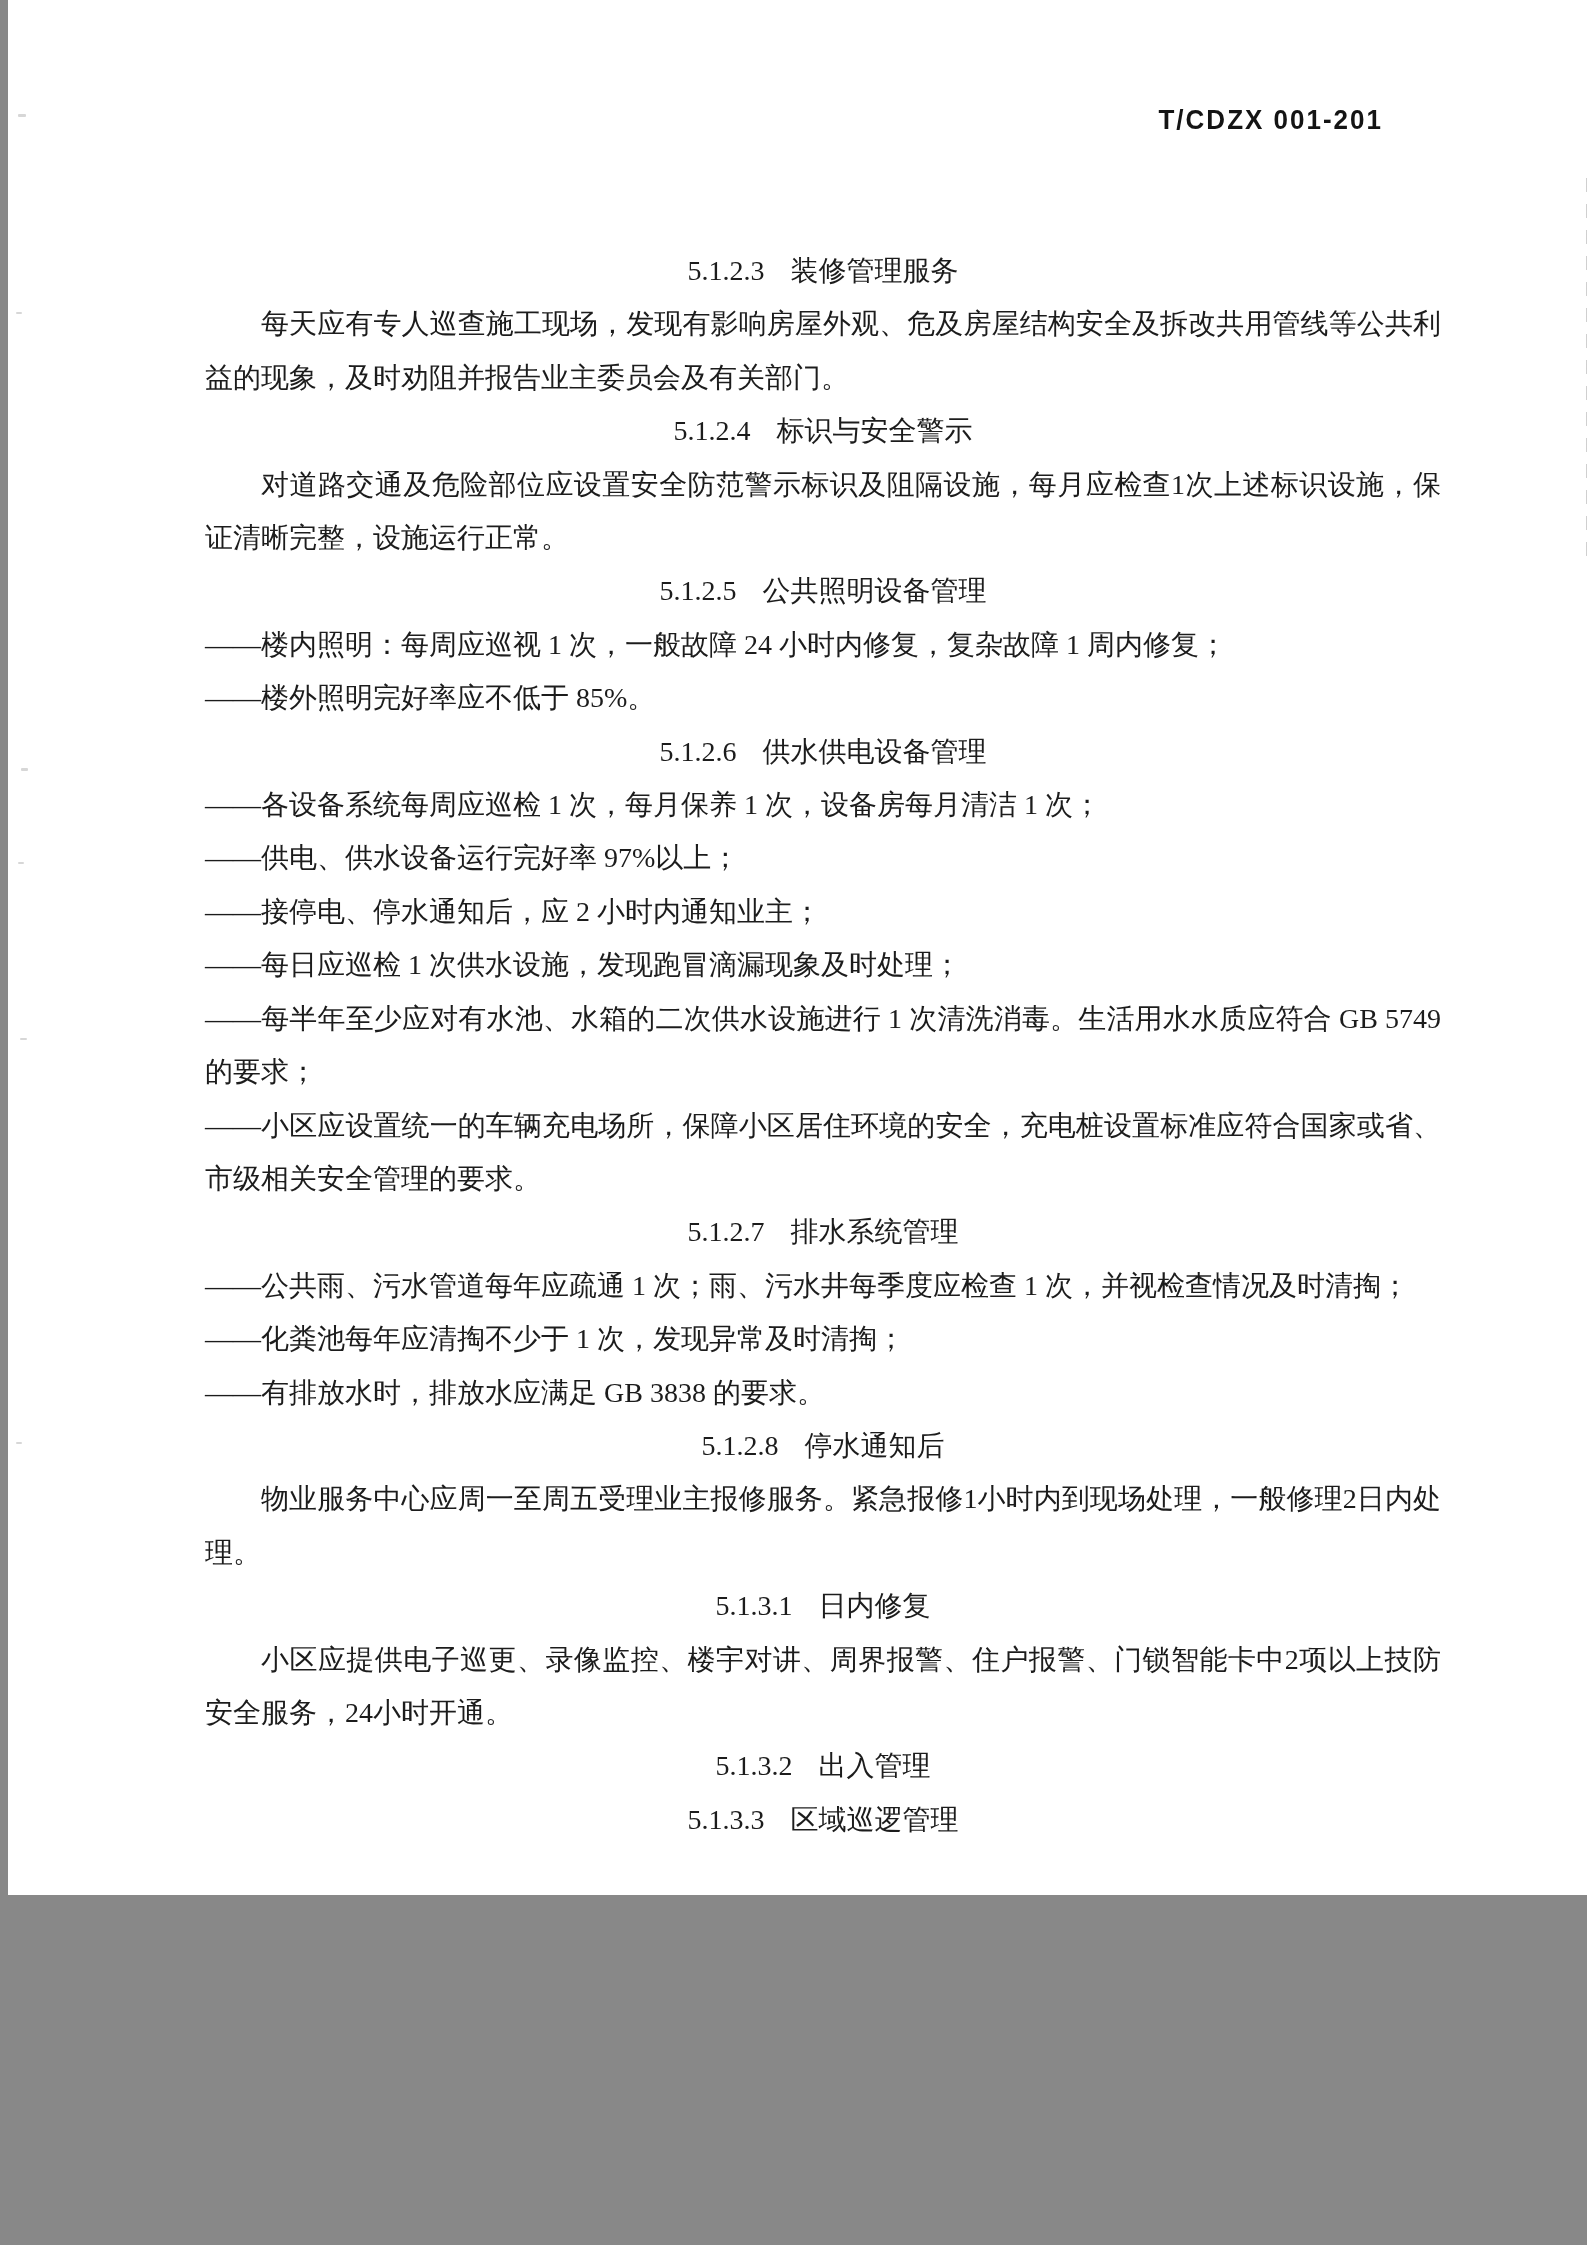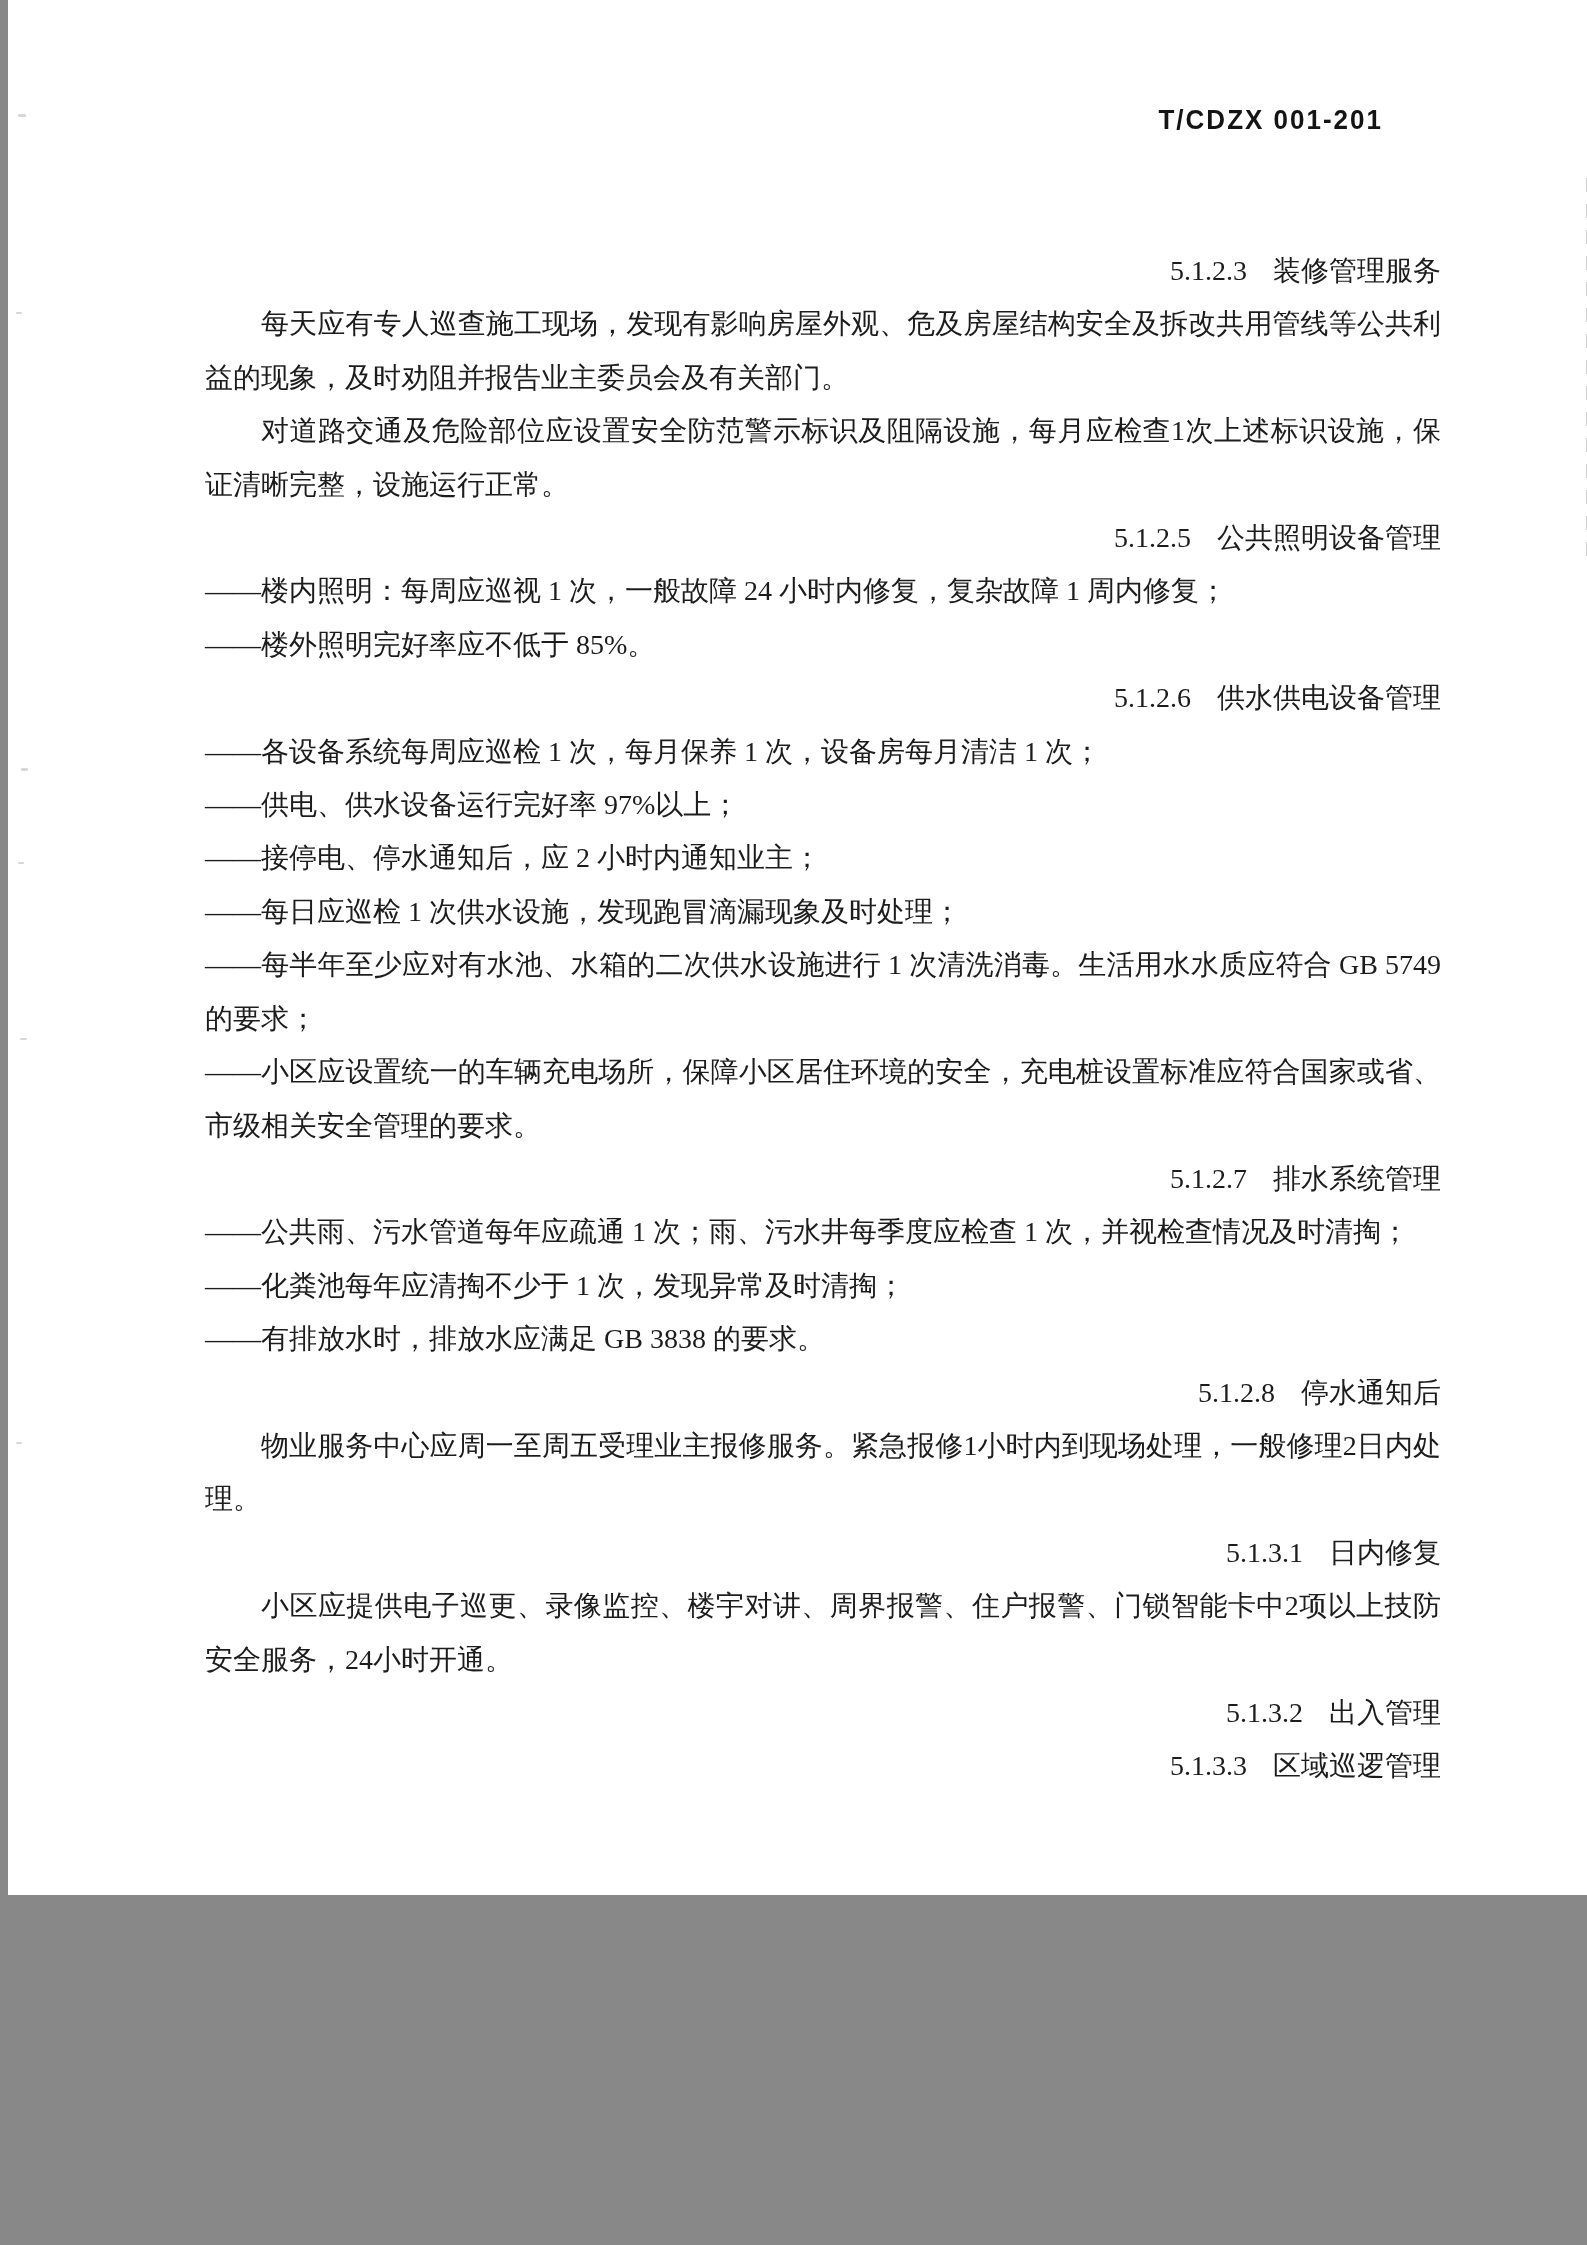--- a/index.html
+++ b/index.html
@@ -33,21 +33,21 @@
     left: 197px;
     top: 244px;
     width: 1236px;
     font-size: 28px;
     line-height: 53.4px;
     text-align: justify;
     color: #1c1c1c;
   }
   .block { margin: 0; padding: 0; }
   .block.para { text-indent: 2em; }
-  .block.heading { text-align: right; }
+  .block.heading { text-align: center; }
   .clause-number {
     font-family: "Liberation Serif", "DejaVu Serif", serif;
   }
   .clause-title {
     font-family: "Liberation Sans", "DejaVu Sans", sans-serif;
     margin-left: 26px;
   }
   .page-number {
     position: absolute;
     left: 201px;
@@ -78,20 +78,21 @@
 </head>
 <body>
 
 <div class="page">
 
   <div class="doc-header">T/CDZX 001-201</div>
 
   <div class="doc-content">
       <div class="block heading"><span class="clause-number">5.1.2.3</span><span class="clause-title">装修管理服务</span></div>
       <div class="block para">每天应有专人巡查施工现场，发现有影响房屋外观、危及房屋结构安全及拆改共用管线等公共利益的现象，及时劝阻并报告业主委员会及有关部门。</div>
+      <div class="block heading"><span class="clause-number">5.1.2.4</span><span class="clause-title">标识与安全警示</span></div>
       <div class="block para">对道路交通及危险部位应设置安全防范警示标识及阻隔设施，每月应检查1次上述标识设施，保证清晰完整，设施运行正常。</div>
       <div class="block heading"><span class="clause-number">5.1.2.5</span><span class="clause-title">公共照明设备管理</span></div>
       <div class="block item">——楼内照明：每周应巡视 1 次，一般故障 24 小时内修复，复杂故障 1 周内修复；</div>
       <div class="block item">——楼外照明完好率应不低于 85%。</div>
       <div class="block heading"><span class="clause-number">5.1.2.6</span><span class="clause-title">供水供电设备管理</span></div>
       <div class="block item">——各设备系统每周应巡检 1 次，每月保养 1 次，设备房每月清洁 1 次；</div>
       <div class="block item">——供电、供水设备运行完好率 97%以上；</div>
       <div class="block item">——接停电、停水通知后，应 2 小时内通知业主；</div>
       <div class="block item">——每日应巡检 1 次供水设施，发现跑冒滴漏现象及时处理；</div>
       <div class="block item">——每半年至少应对有水池、水箱的二次供水设施进行 1 次清洗消毒。生活用水水质应符合 GB 5749 的要求；</div>

